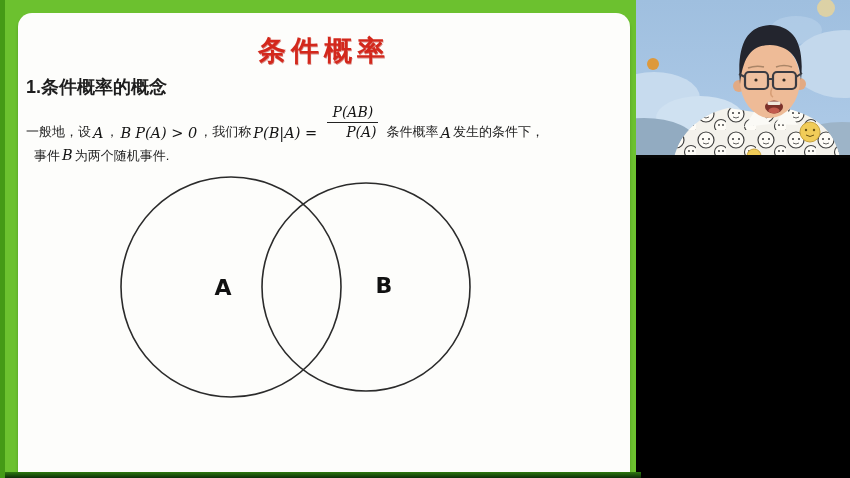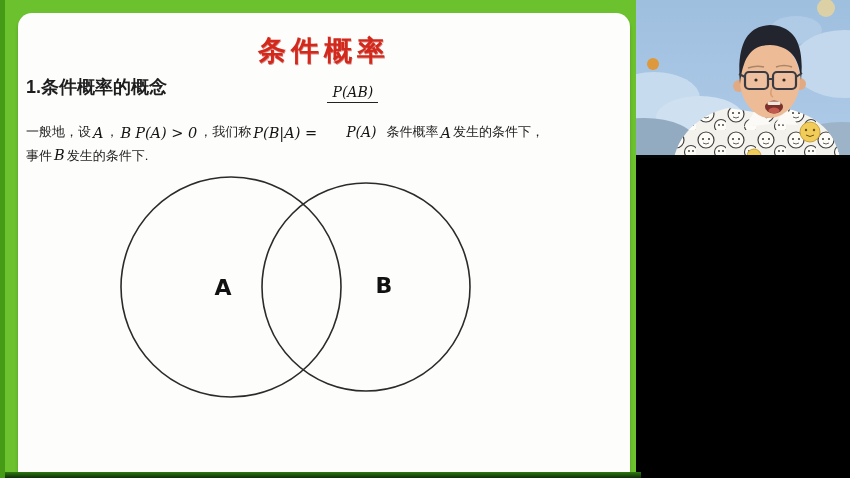--- a/index.html
+++ b/index.html
@@ -43,33 +43,33 @@
   .heading{
     position:absolute;left:8px;top:62px;
     font-size:18px;font-weight:bold;color:var(--text-dark);
   }
   .def-line1{
     position:absolute;left:8px;top:82px;height:46px;width:600px;
     display:flex;align-items:flex-end;white-space:nowrap;
     font-size:13px;color:var(--text-dark);
   }
   .def-line2{
-    position:absolute;left:8px;top:134px;
+    position:absolute;left:16px;top:134px;
     display:flex;align-items:baseline;white-space:nowrap;
     font-size:13px;color:var(--text-dark);
   }
   .math{
     font-family:"DejaVu Serif","Liberation Serif",serif;
     font-style:italic;font-size:14.5px;padding:0 2px;color:#141414;
   }
   .frac{
     display:inline-flex;flex-direction:column;align-items:center;
     font-family:"DejaVu Serif","Liberation Serif",serif;
     font-style:italic;font-size:14px;line-height:1.2;
-    margin:0 5px;color:#141414;gap:20px;
+    margin:0 5px;color:#141414;
   }
   .frac .num{border-bottom:1.4px solid #222;padding:0 5px 1px;}
   .frac .den{padding:1px 5px 0;margin-left:17px;}
   .venn{position:absolute;left:0;top:0;}
   .video{
     position:absolute;left:636px;top:0;width:214px;height:158px;
     overflow:hidden;background:var(--sky-blue);
   }
 </style>
 </head>
@@ -97,21 +97,21 @@
           <span class="den">P(A)</span>
         </span>
         <span>条件概率</span>
           <span class="math">A</span>
           <span>发生的条件下，</span>
       </div>
 
       <div class="def-line2">
         <span>事件</span>
           <span class="math">B</span>
-          <span>发生的条件下.</span>
+          <span>为两个随机事件.</span>
       </div>
 
       <svg class="venn" width="612" height="445" viewBox="0 0 612 445">
         <circle cx="213" cy="274" r="110" fill="none" stroke="#2b2b2b" stroke-width="1.6"></circle>
         <circle cx="348" cy="274" r="104" fill="none" stroke="#2b2b2b" stroke-width="1.6"></circle>
         <text x="205" y="282" font-size="22" font-weight="bold" fill="#111" font-family="DejaVu Sans, Liberation Sans, sans-serif" text-anchor="middle">A</text>
         <text x="366" y="280" font-size="22" font-weight="bold" fill="#111" font-family="DejaVu Sans, Liberation Sans, sans-serif" text-anchor="middle">B</text>
       </svg>
 
     </div>

